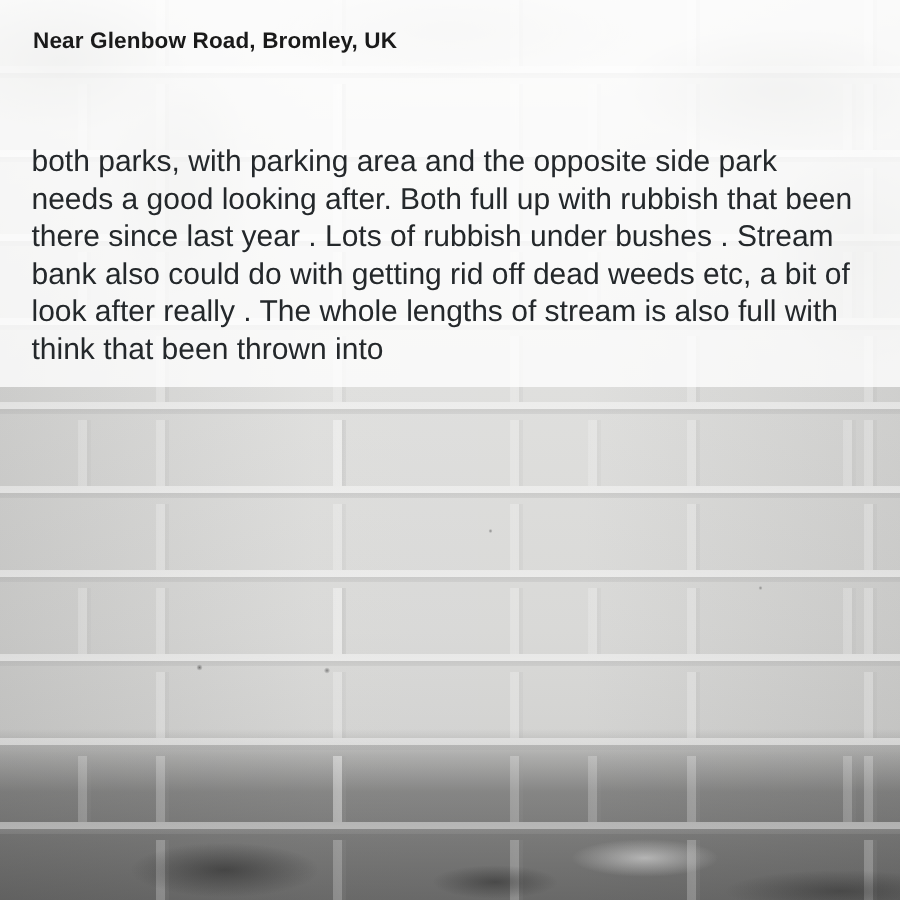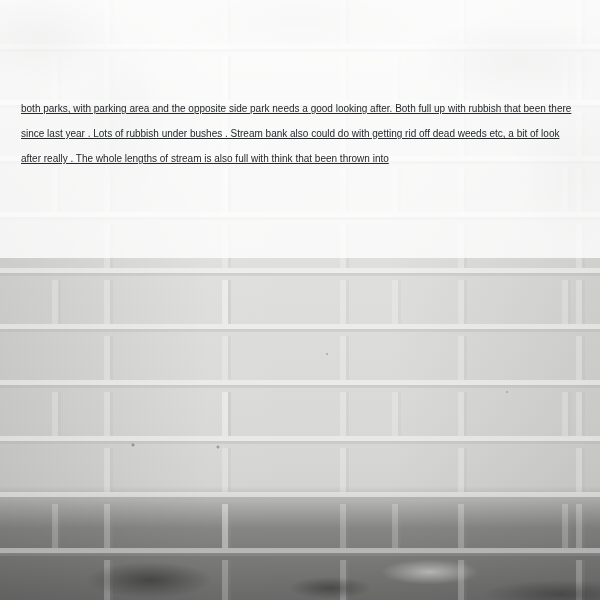--- a/index.html
+++ b/index.html
@@ -150,41 +150,41 @@
     font-weight: bold;
     color: #1a1a1a;
     letter-spacing: .1px;
   }
 
   .body-text {
     position: absolute;
     left: 21px;
     top: 96px;
     width: 552px;
-    font-size: 10px;
+    font-size: 20px;
     line-height: 25px;
     color: #24282b;
-    text-decoration: underline;
   }
   .body-text p { margin: 0; }
 </style>
 </head>
 <body>
 
 <div class="canvas">
 
   <div class="photo">
     <div class="bricks"></div>
     <div class="bricks-v"></div>
     <div class="bricks-v2"></div>
     <div class="foliage"></div>
     <div class="specks"></div>
     <div class="debris"></div>
   </div>
 
   <div class="overlay"></div>
 
+  <div class="title">Near Glenbow Road, Bromley, UK</div>
 
   <div class="body-text">
     <p>both parks, with parking area and the opposite side park needs a good looking after. Both full up with rubbish that been there since last year . Lots of rubbish under bushes . Stream bank also could do with getting rid off dead weeds etc, a bit of look after really . The whole lengths of stream is also full with think that been thrown into</p>
   </div>
 
 </div>
 
 </body></html>

